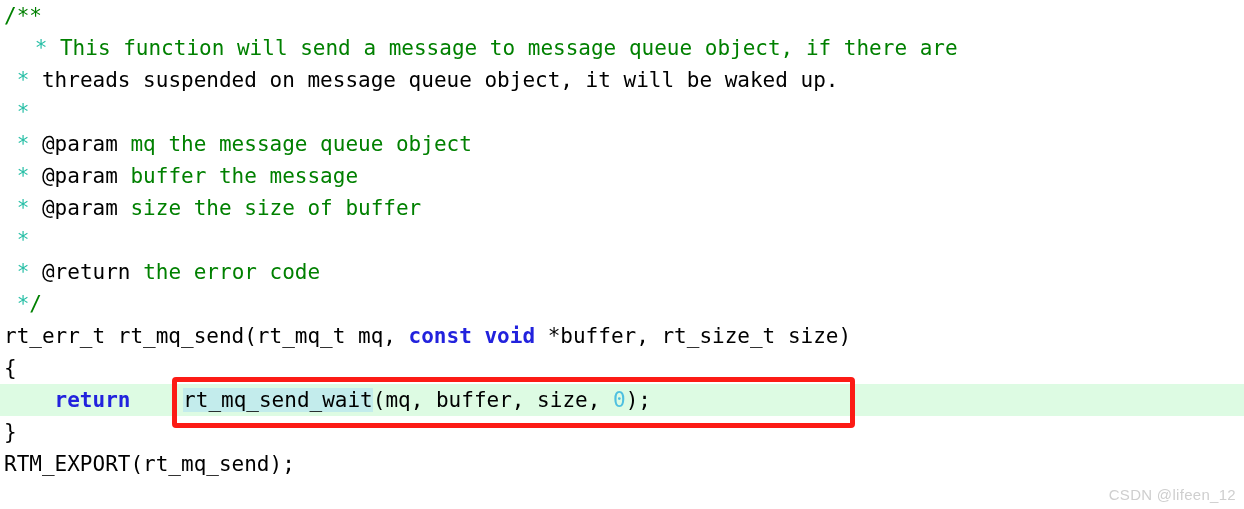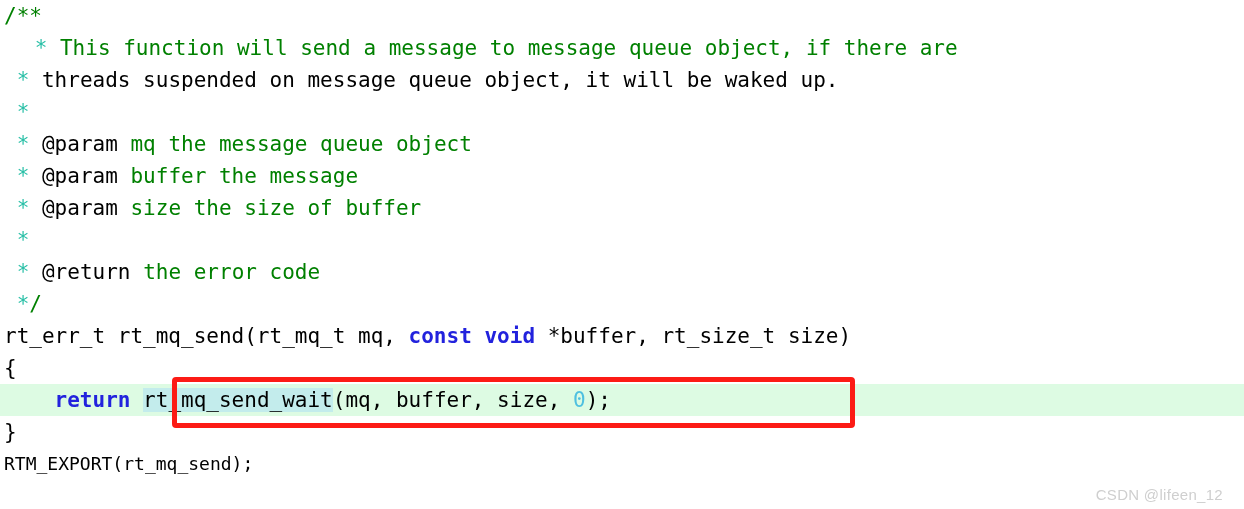--- a/index.html
+++ b/index.html
@@ -47,39 +47,39 @@
   .code-line.active-line {
     background: #ddfbe3;
   }
 
   
   .tok-comment      { color: #008000; }
   .tok-comment-star { color: #27bfa6; }
   .tok-keyword      { color: #2222dd; font-weight: bold; }
   .tok-plain        { color: #000000; }
   .tok-number       { color: #4ec0e0; }
-  .tok-selected     { background: #c3ecec; }
+  .tok-selected     { background: #c3ecec; margin-left: 40px; }
 
   
   #annotation-box {
     position: absolute;
     left: 172px;
     top: 377px;
     width: 683px;
     height: 51px;
     border: 5px solid #fc1b15;
     border-radius: 4px;
     box-sizing: border-box;
     pointer-events: none;
   }
 
   
   #watermark {
     position: absolute;
-    right: 21px;
+    right: 8px;
     bottom: 6px;
     font-family: "Liberation Sans", sans-serif;
     font-size: 15px;
     color: #cfcfcf;
     letter-spacing: 0.3px;
     white-space: pre;
   }
 </style>
 </head>
 <body>
@@ -94,20 +94,20 @@
       <div class="code-line" style="font-size: 21px; line-height: 32px; height: 32px;"><span class="tok-plain" style="color: rgb(0, 0, 0);"> </span><span class="tok-comment-star" style="color: rgb(39, 191, 166);">*</span><span class="tok-comment" style="color: rgb(0, 128, 0);"> </span><span class="tok-doc-tag">@param</span><span class="tok-comment" style="color: rgb(0, 128, 0);"> mq the message queue object</span></div>
       <div class="code-line" style="font-size: 21px; line-height: 32px; height: 32px;"><span class="tok-plain" style="color: rgb(0, 0, 0);"> </span><span class="tok-comment-star" style="color: rgb(39, 191, 166);">*</span><span class="tok-comment" style="color: rgb(0, 128, 0);"> </span><span class="tok-doc-tag">@param</span><span class="tok-comment" style="color: rgb(0, 128, 0);"> buffer the message</span></div>
       <div class="code-line" style="font-size: 21px; line-height: 32px; height: 32px;"><span class="tok-plain" style="color: rgb(0, 0, 0);"> </span><span class="tok-comment-star" style="color: rgb(39, 191, 166);">*</span><span class="tok-comment" style="color: rgb(0, 128, 0);"> </span><span class="tok-doc-tag">@param</span><span class="tok-comment" style="color: rgb(0, 128, 0);"> size the size of buffer</span></div>
       <div class="code-line" style="font-size: 21px; line-height: 32px; height: 32px;"><span class="tok-plain" style="color: rgb(0, 0, 0);"> </span><span class="tok-comment-star" style="color: rgb(39, 191, 166);">*</span></div>
       <div class="code-line" style="font-size: 21px; line-height: 32px; height: 32px;"><span class="tok-plain" style="color: rgb(0, 0, 0);"> </span><span class="tok-comment-star" style="color: rgb(39, 191, 166);">*</span><span class="tok-comment" style="color: rgb(0, 128, 0);"> </span><span class="tok-doc-tag">@return</span><span class="tok-comment" style="color: rgb(0, 128, 0);"> the error code</span></div>
       <div class="code-line" style="font-size: 21px; line-height: 32px; height: 32px;"><span class="tok-plain" style="color: rgb(0, 0, 0);"> </span><span class="tok-comment-star" style="color: rgb(39, 191, 166);">*</span><span class="tok-comment" style="color: rgb(0, 128, 0);">/</span></div>
       <div class="code-line" style="font-size: 21px; line-height: 32px; height: 32px;"><span class="tok-plain" style="color: rgb(0, 0, 0);">rt_err_t rt_mq_send(rt_mq_t mq, </span><span class="tok-keyword" style="color: rgb(34, 34, 221);">const</span><span class="tok-plain" style="color: rgb(0, 0, 0);"> </span><span class="tok-keyword" style="color: rgb(34, 34, 221);">void</span><span class="tok-plain" style="color: rgb(0, 0, 0);"> *buffer, rt_size_t size)</span></div>
       <div class="code-line" style="font-size: 21px; line-height: 32px; height: 32px;"><span class="tok-plain" style="color: rgb(0, 0, 0);">{</span></div>
       <div class="code-line active-line" style="background: rgb(221, 251, 227); font-size: 21px; line-height: 32px; height: 32px;"><span class="tok-plain" style="color: rgb(0, 0, 0);">    </span><span class="tok-keyword" style="color: rgb(34, 34, 221);">return</span><span class="tok-plain" style="color: rgb(0, 0, 0);"> </span><span class="tok-plain tok-selected" style="background: rgb(195, 236, 236); color: rgb(0, 0, 0);">rt_mq_send_wait</span><span class="tok-plain" style="color: rgb(0, 0, 0);">(mq, buffer, size, </span><span class="tok-number" style="color: rgb(78, 192, 224);">0</span><span class="tok-plain" style="color: rgb(0, 0, 0);">);</span></div>
       <div class="code-line" style="font-size: 21px; line-height: 32px; height: 32px;"><span class="tok-plain" style="color: rgb(0, 0, 0);">}</span></div>
-      <div class="code-line" style="font-size: 18px; line-height: 32px; height: 32px;"><span class="tok-plain" style="color: rgb(0, 0, 0);">RTM_EXPORT(rt_mq_send);</span></div>
+      <div class="code-line" style="font-size: 21px; line-height: 32px; height: 32px;"><span class="tok-plain" style="color: rgb(0, 0, 0);">RTM_EXPORT(rt_mq_send);</span></div>
     </div>
 
   <div id="annotation-box" style="left: 172px; top: 377px; width: 683px; height: 51px; border-color: rgb(252, 27, 21);"></div>
 
   <div id="watermark">CSDN @lifeen_12</div>
 
 </div>
 
 </body></html>

